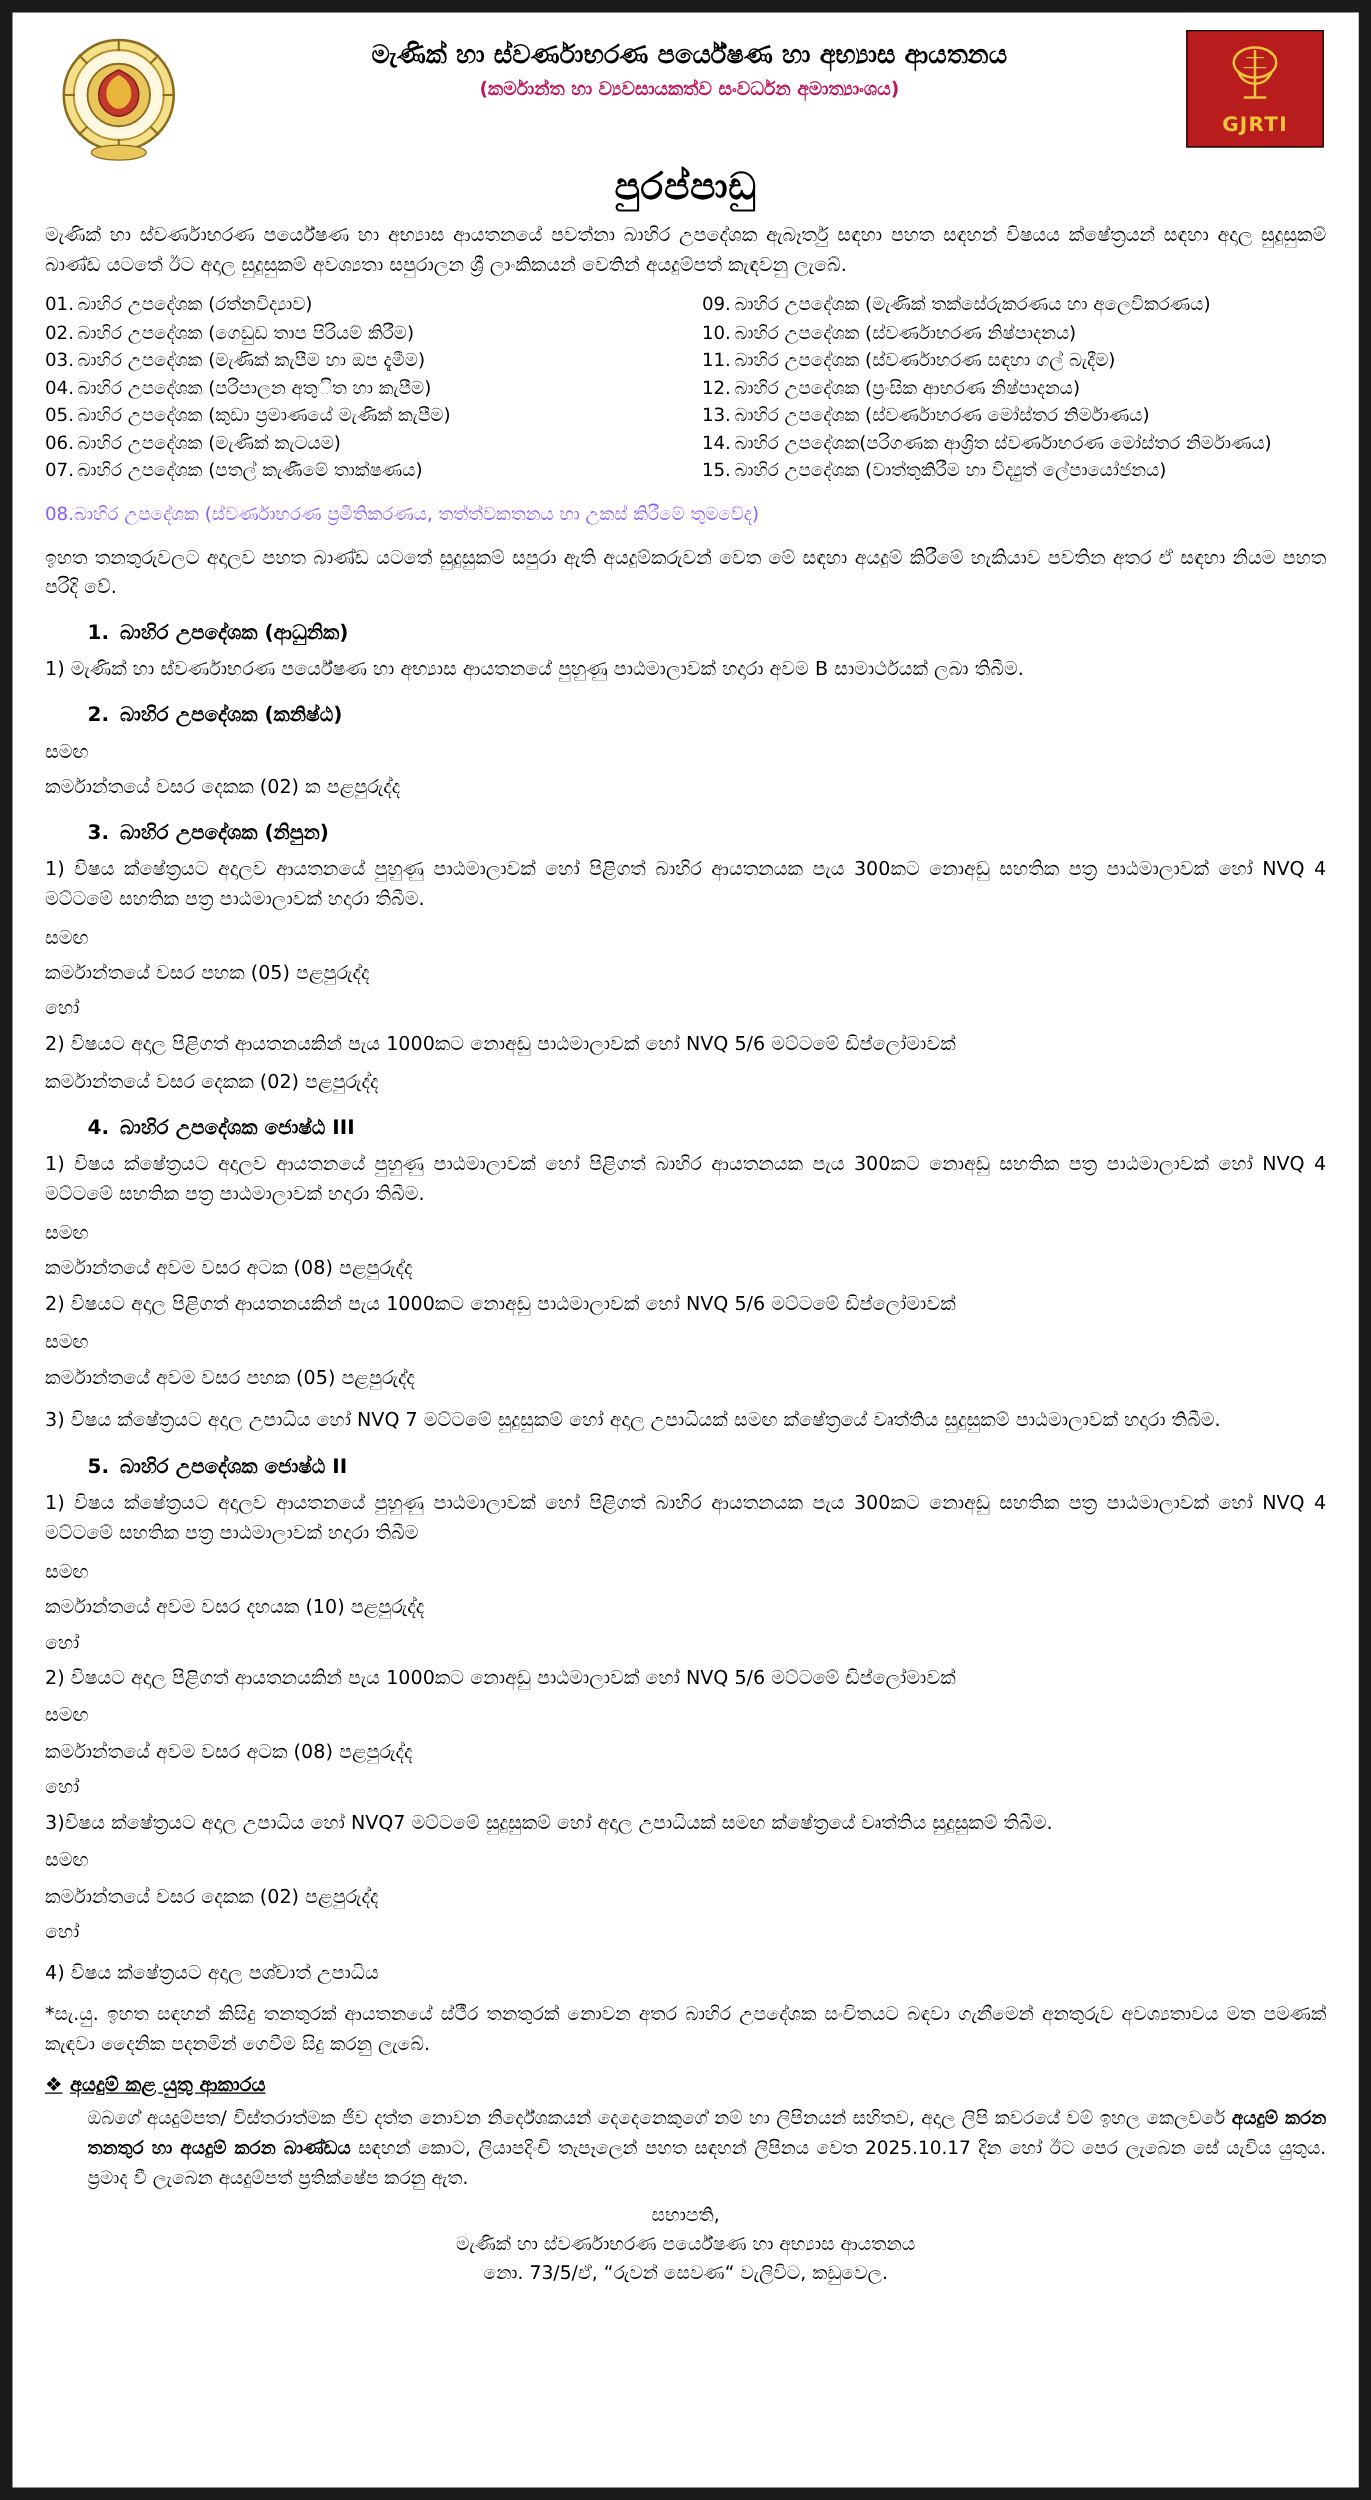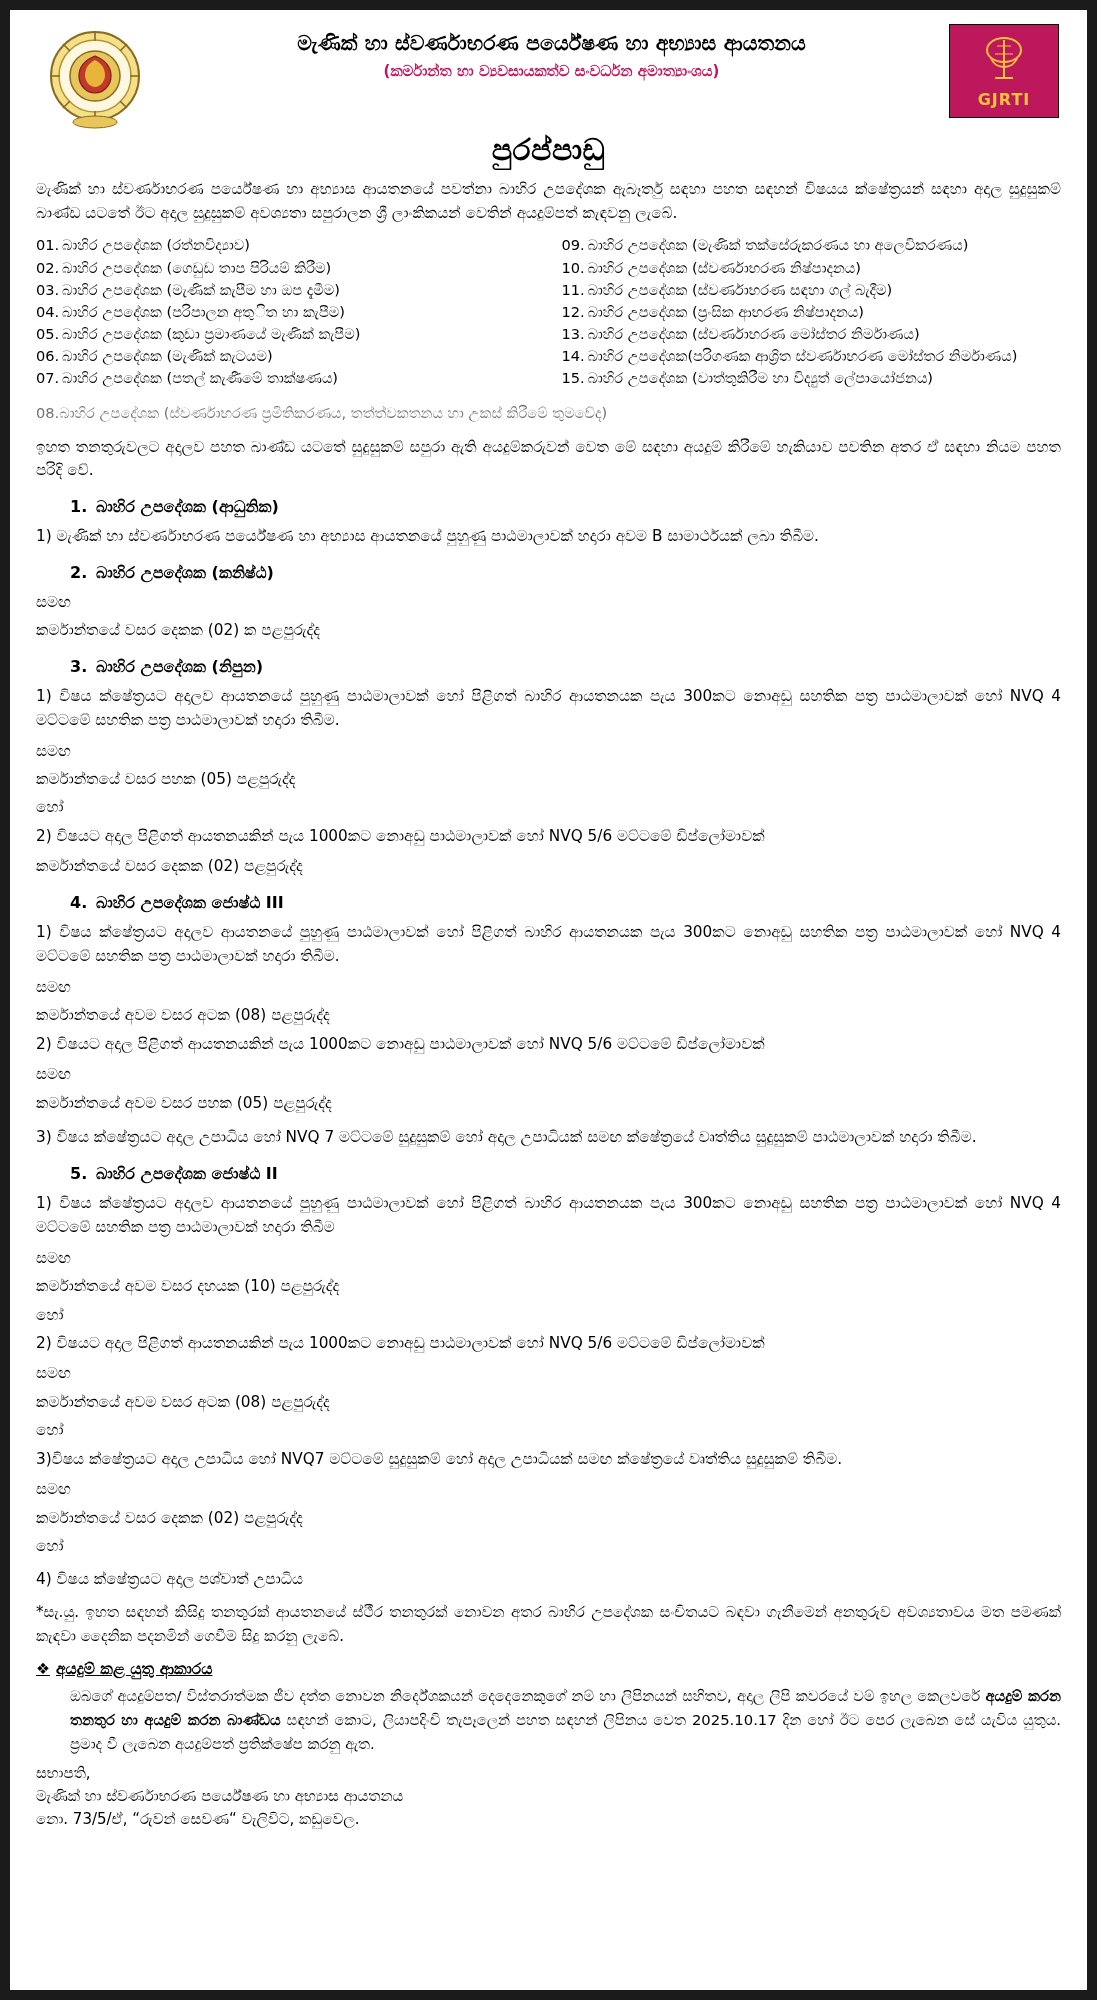--- a/index.html
+++ b/index.html
@@ -11,47 +11,47 @@
   }
   .inner{padding:14px 26px 18px 26px;}
   
   .header{display:flex;align-items:flex-start;gap:10px;}
   .crest{width:118px;flex:0 0 118px;display:flex;align-items:flex-start;justify-content:center;padding-top:2px;}
   .crest svg{display:block;}
   .head-mid{flex:1;text-align:center;padding-top:6px;}
   .head-mid .l1{font-size:20.5px;font-weight:bold;color:#000;letter-spacing:.1px;line-height:1.35;}
   .head-mid .l2{font-size:15px;font-weight:bold;color:#be185d;margin-top:4px;}
   .gjrti{width:112px;flex:0 0 112px;}
-  .gjrti-box{width:108px;height:92px;background:#be185d;border:1px solid #000;display:flex;flex-direction:column;align-items:center;justify-content:center;}
+  .gjrti-box{width:108px;height:92px;background:#b91c1c;border:1px solid #000;display:flex;flex-direction:column;align-items:center;justify-content:center;}
   .gjrti-box .mark{margin-bottom:2px;}
   .gjrti-box .txt{color:#f4c33c;font-size:16px;font-weight:bold;letter-spacing:1px;}
   .title{
     text-align:center;font-size:30px;font-weight:bold;color:#000;
     margin:2px 0 10px 0;letter-spacing:.5px;
   }
   
   p.body{font-size:15.3px;line-height:1.55;color:#000;margin:0 0 9px 0;text-align:justify;}
   
   .postlist{display:flex;gap:26px;margin:6px 0 12px 0;}
   .postcol{flex:1;}
   .post-item{font-size:14.6px;line-height:1.52;color:#000;white-space:nowrap;}
   .post-item .num{display:inline-block;min-width:26px;}
-  .post-wide{font-size:14.6px;line-height:1.52;color:#737373;}
+  .post-wide{font-size:14.6px;line-height:1.52;color:#8b5cf6;}
   
   .grade-head{font-size:16px;font-weight:bold;color:#000;margin:14px 0 8px 34px;}
   .grade-head .gnum{display:inline-block;width:26px;}
   .req{font-size:15.3px;line-height:1.6;color:#000;margin:0 0 6px 0;text-align:justify;}
   .center{text-align:left;font-size:15.3px;line-height:1.6;color:#000;margin:2px 0 4px 0;}
   
   .note{font-size:15.1px;line-height:1.55;color:#000;margin:10px 0 4px 0;text-align:justify;}
   .apply-head{font-size:15.6px;font-weight:bold;color:#000;margin:12px 0 6px 0;text-decoration:underline;}
   .apply-head .dia{margin-right:6px;}
   .apply-body{font-size:14.8px;line-height:1.62;color:#000;text-align:justify;margin:0 0 6px 34px;}
   .bold{font-weight:bold;}
-  .sign{text-align:left;font-size:15px;line-height:1.55;color:#000;}
+  .sign{text-align:center;font-size:15px;line-height:1.55;color:#000;}
   .sign .l1{}
   .sign .l2{}
   .sign .l3{}
 </style>
 </head>
 <body>
 
 <div class="page">
   <div class="inner">
 

